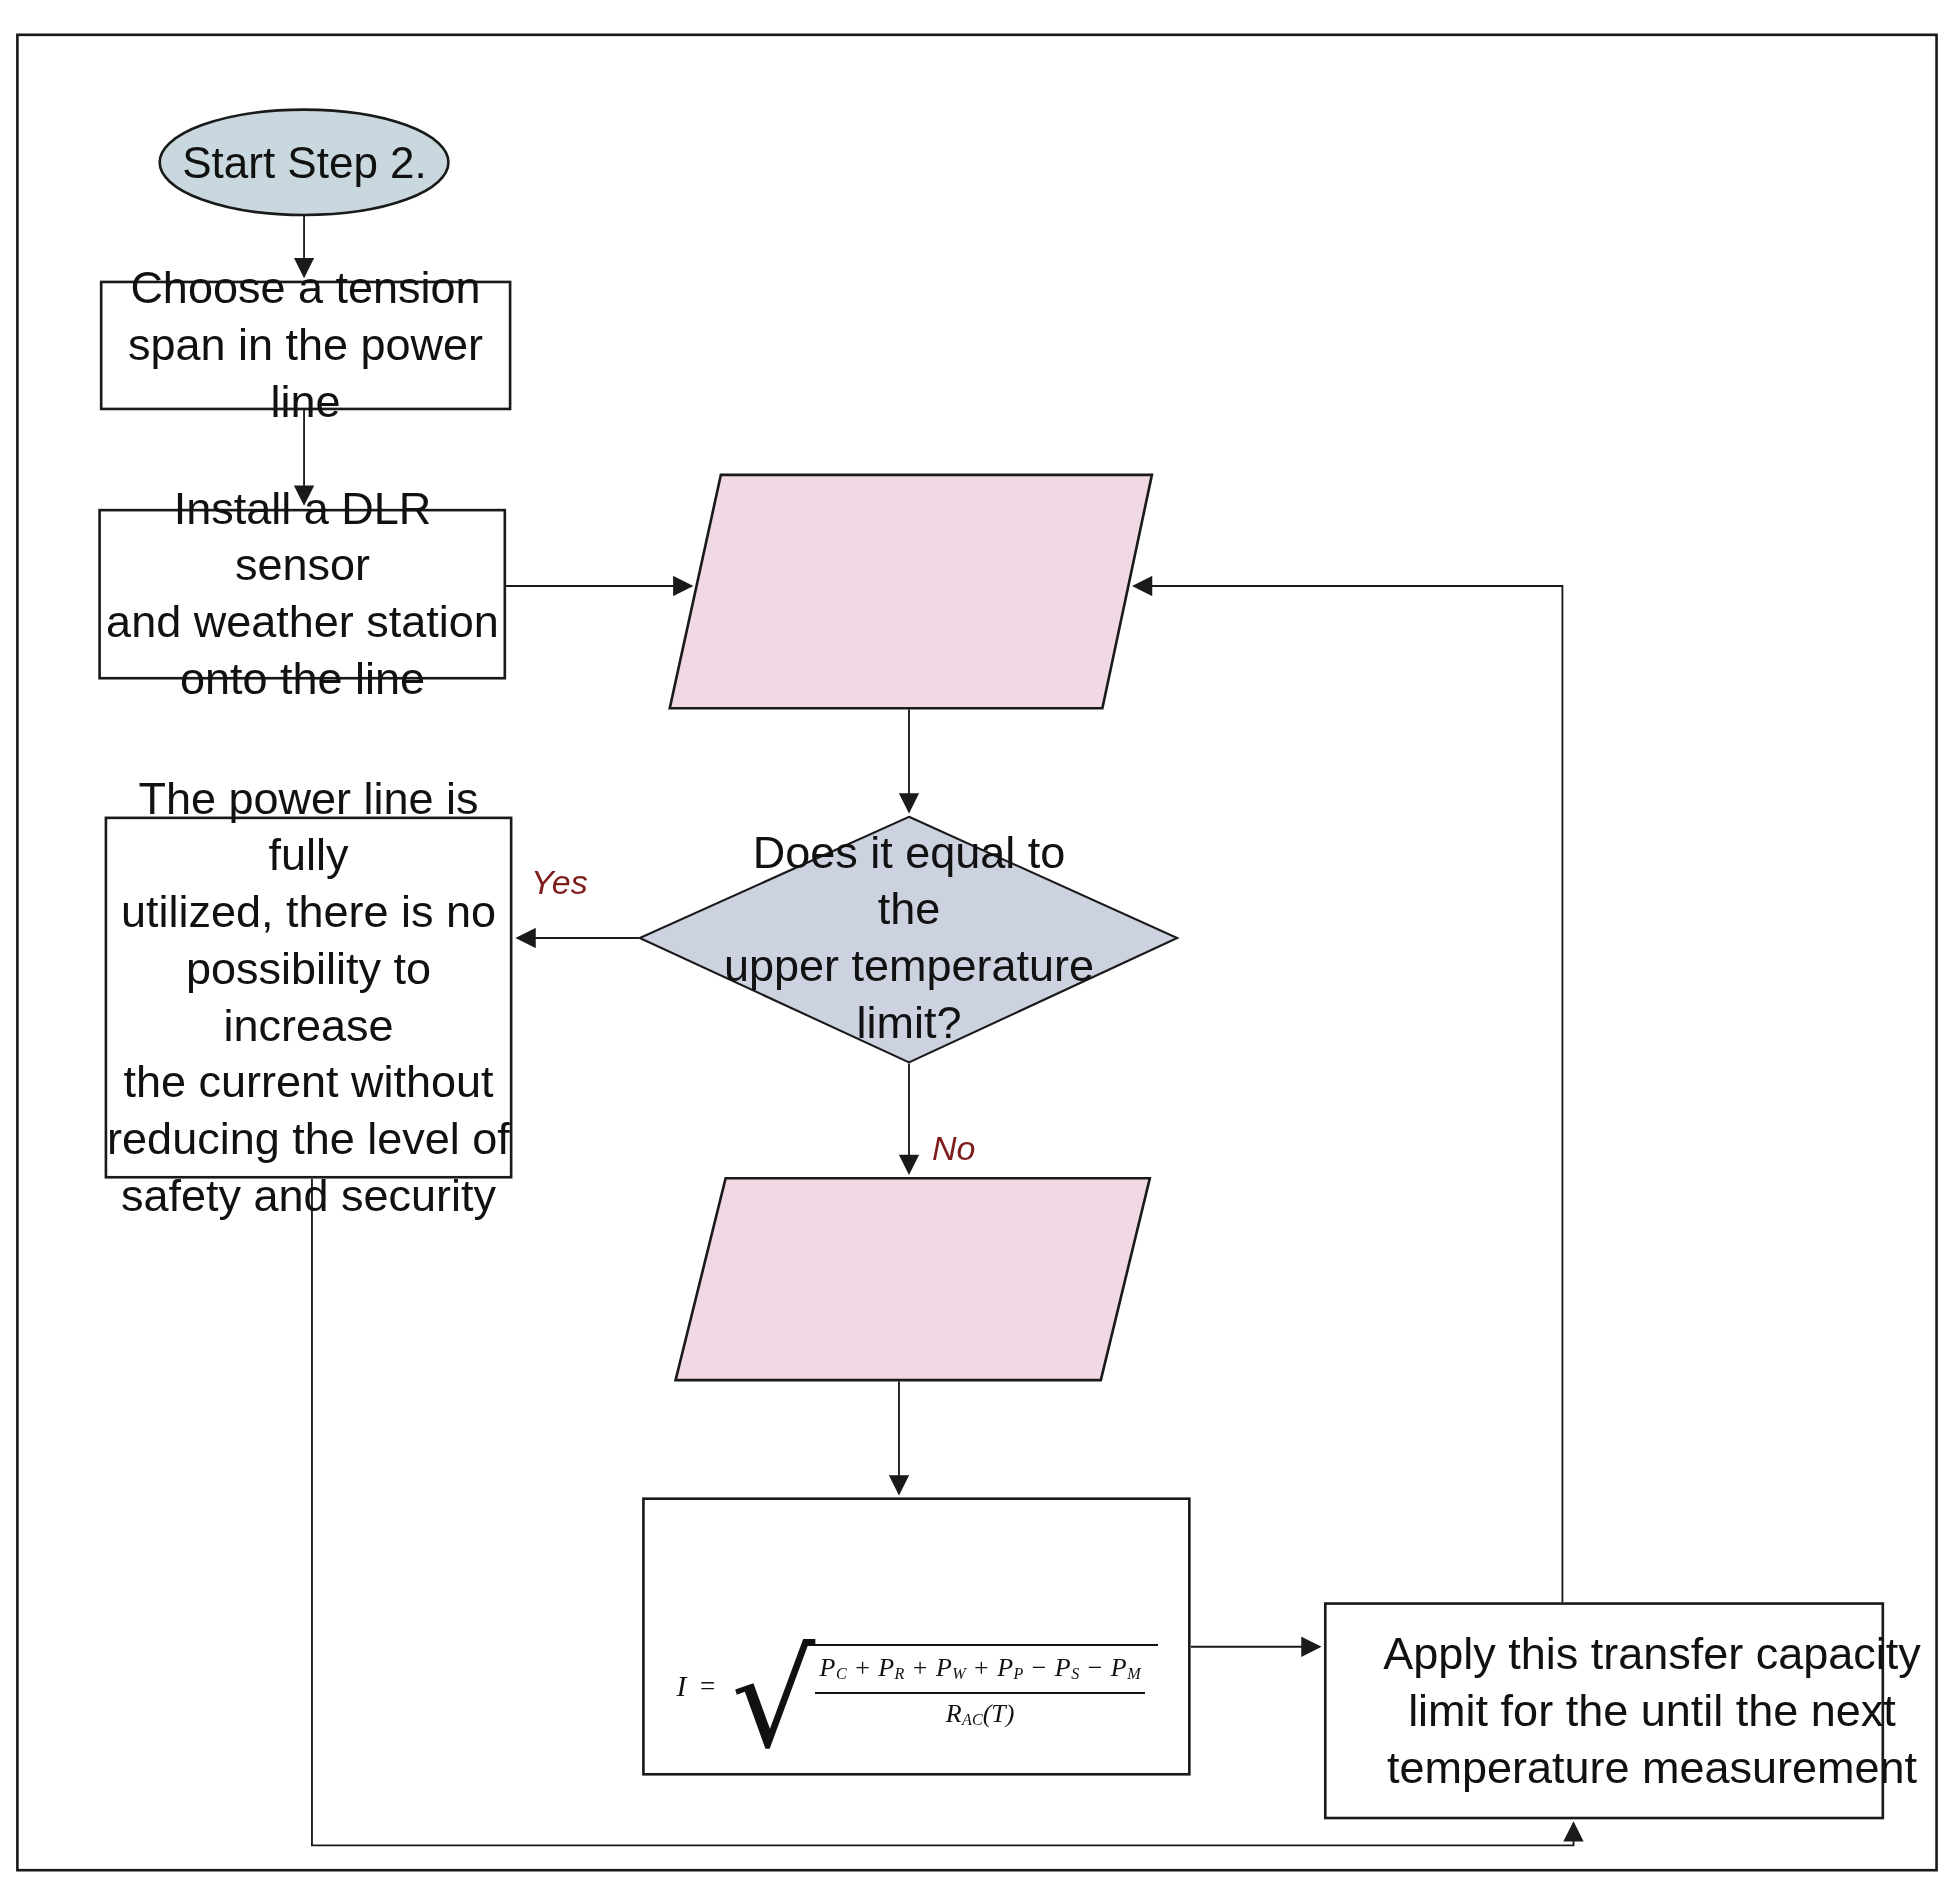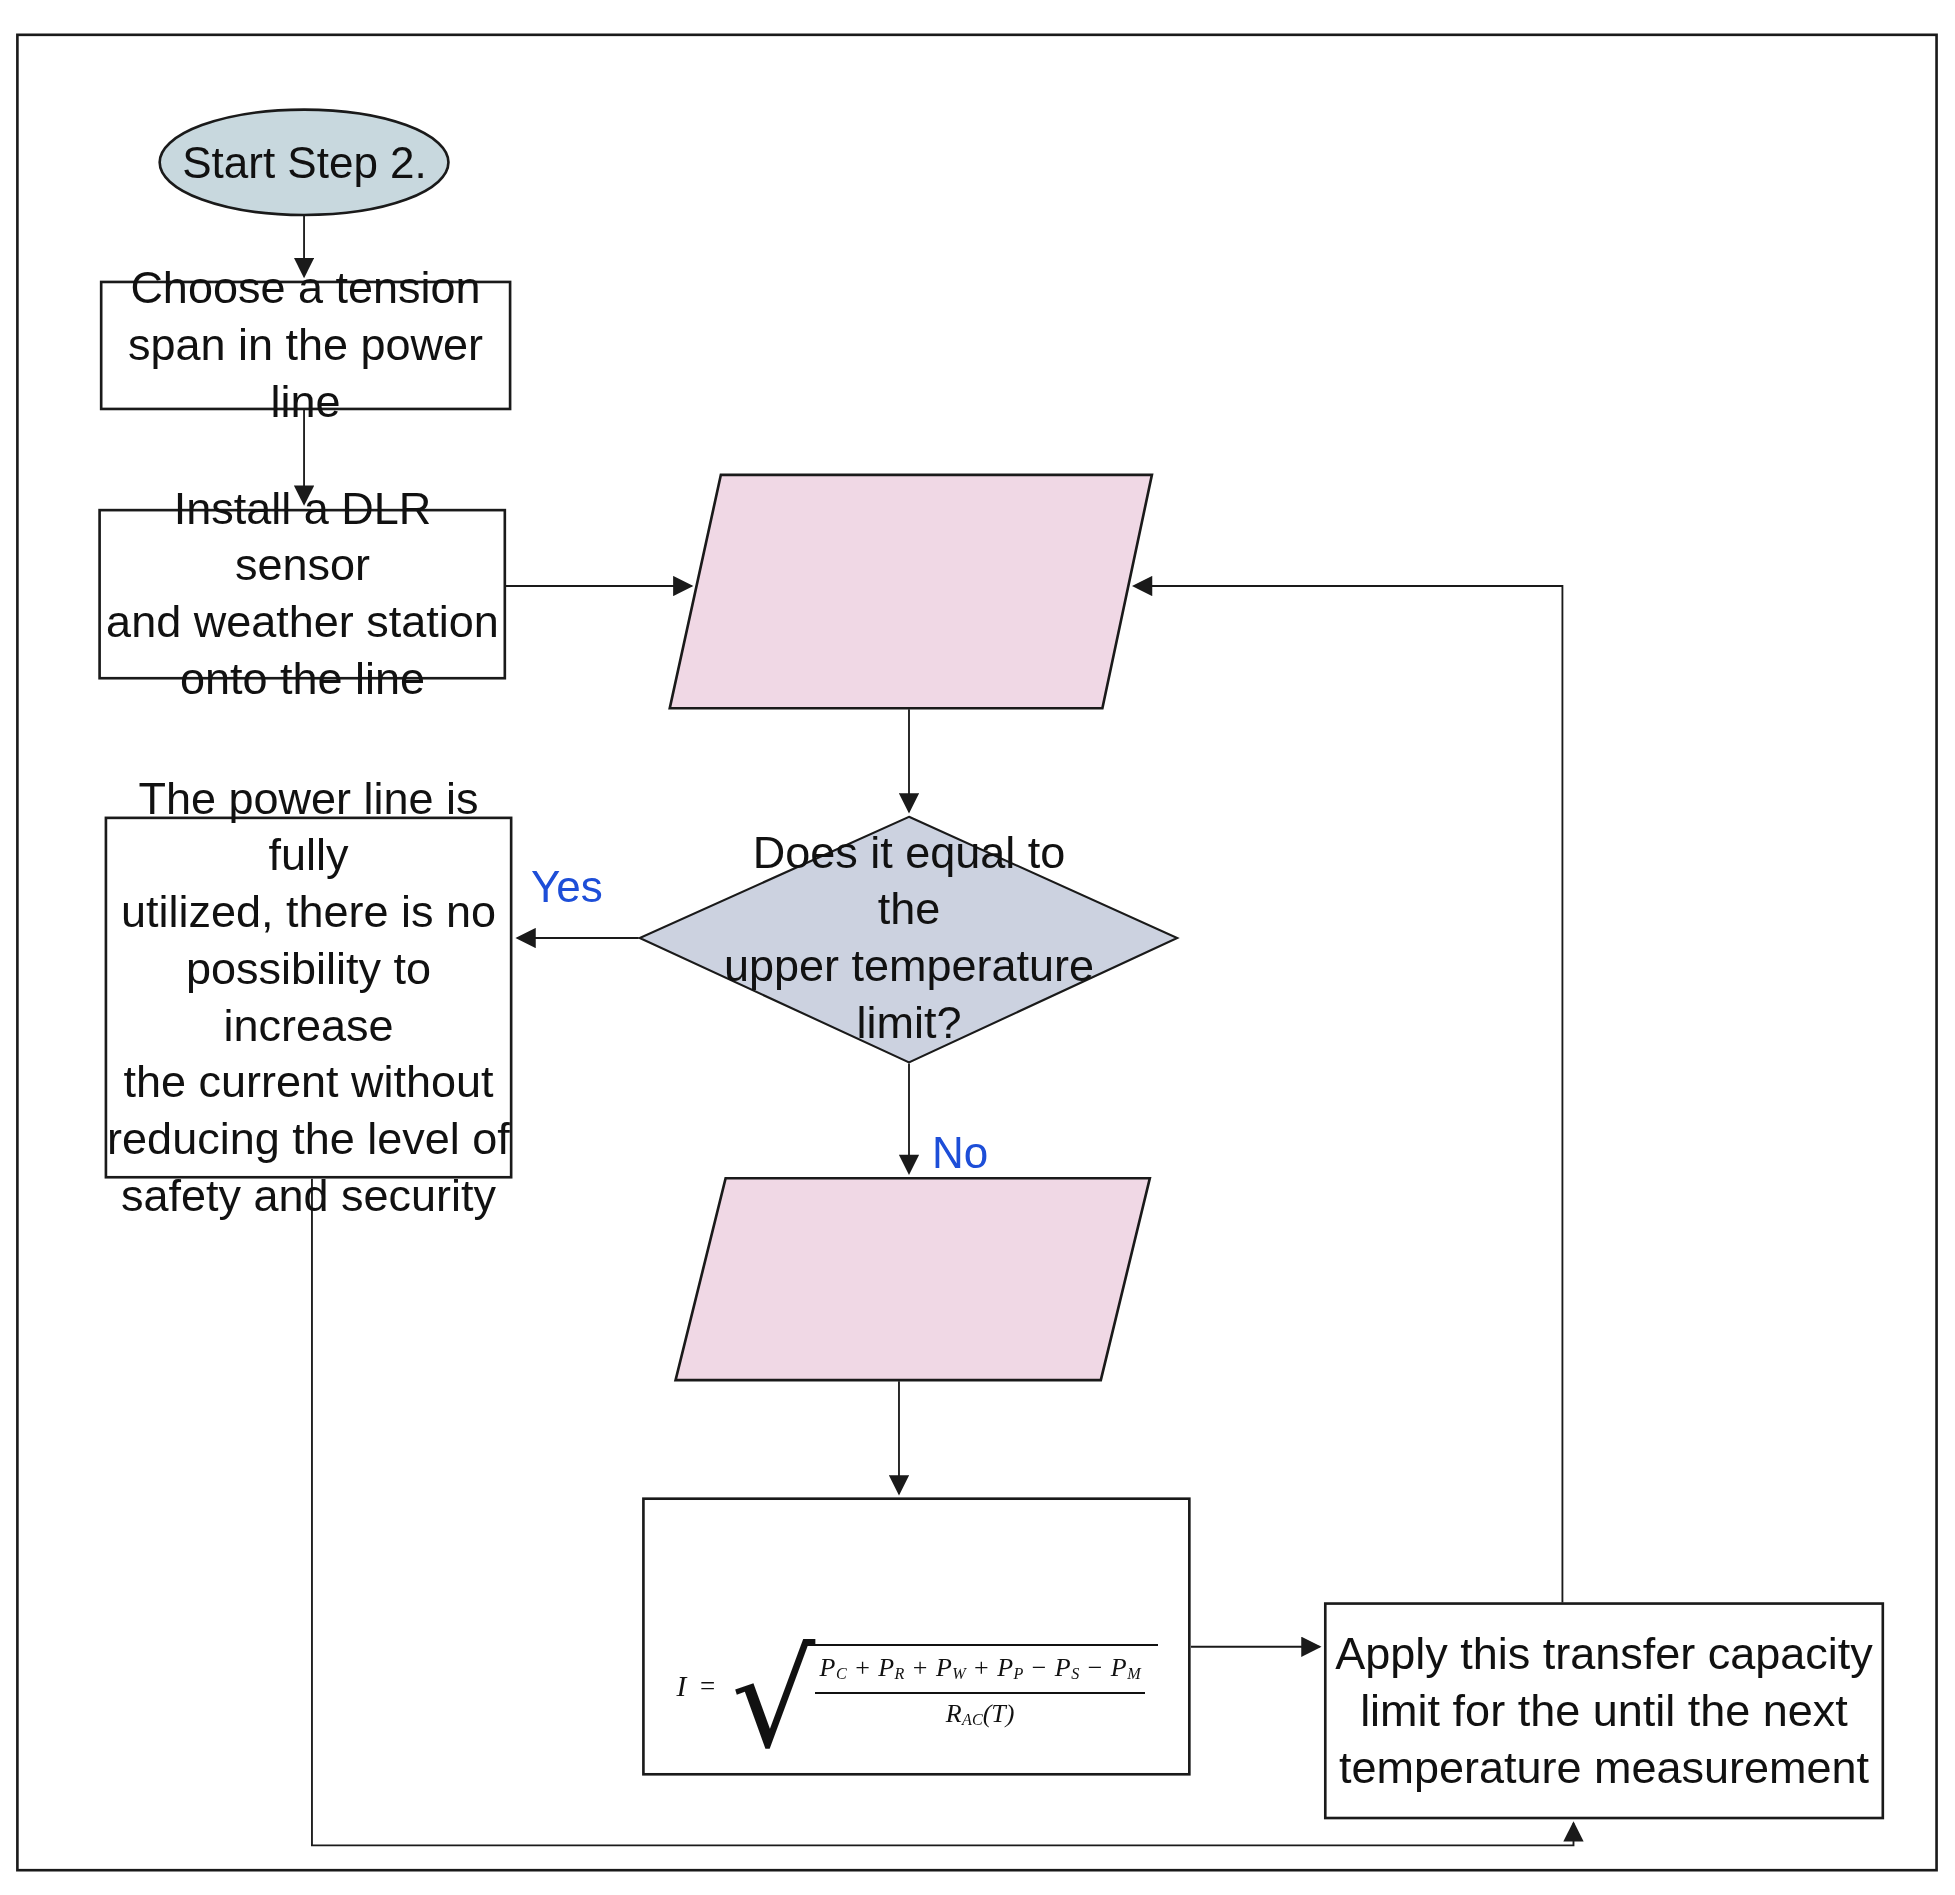--- a/index.html
+++ b/index.html
@@ -14,22 +14,23 @@
   .node-label{
     position:absolute;
     display:flex;align-items:center;justify-content:center;
     text-align:center;
     white-space:pre-line;
     font-size:45px;line-height:1.26;
     color:#111111;
   }
   .edge-label{
     position:absolute;
-    font-size:44px;line-height:1;
-    color:#1d4ed8;
+    font-size:34px;line-height:1;
+    color:#7f1d1d;
+    font-style:italic;
   }
   
   .formula{
     position:absolute;
     display:flex;align-items:center;justify-content:center;
     font-family:"Liberation Serif","DejaVu Serif",serif;
     font-style:italic;color:#111111;
   }
   .f-lhs{font-size:29.5px;margin-right:13.7px;}
   .f-eq{font-size:27px;font-style:normal;margin-right:16px;}
@@ -119,21 +120,21 @@
 the current without
 reducing the level of
 safety and security</div>
 
   <div class="node-label" style="left:722px;top:843px;width:374px;height:190px;">Does it equal to the
 upper temperature
 limit?</div>
 
 
 
-  <div class="node-label" style="left:1325px;top:1604px;width:558px;height:215px;">Apply this transfer capacity
+  <div class="node-label" style="left:1325px;top:1604px;width:558px;height:215px;padding-left:48px;">Apply this transfer capacity
 limit for the until the next
 temperature measurement</div>
 
   <div class="edge-label" style="left:531px;top:865px;">Yes</div>
 
   <div class="edge-label" style="left:932px;top:1103px;margin-top:28px;">No</div>
 
   <div class="formula" style="left:654px;top:1618px;width:527px;height:137px;">
     <span class="f-lhs">I</span>
     <span class="f-eq">=</span>

